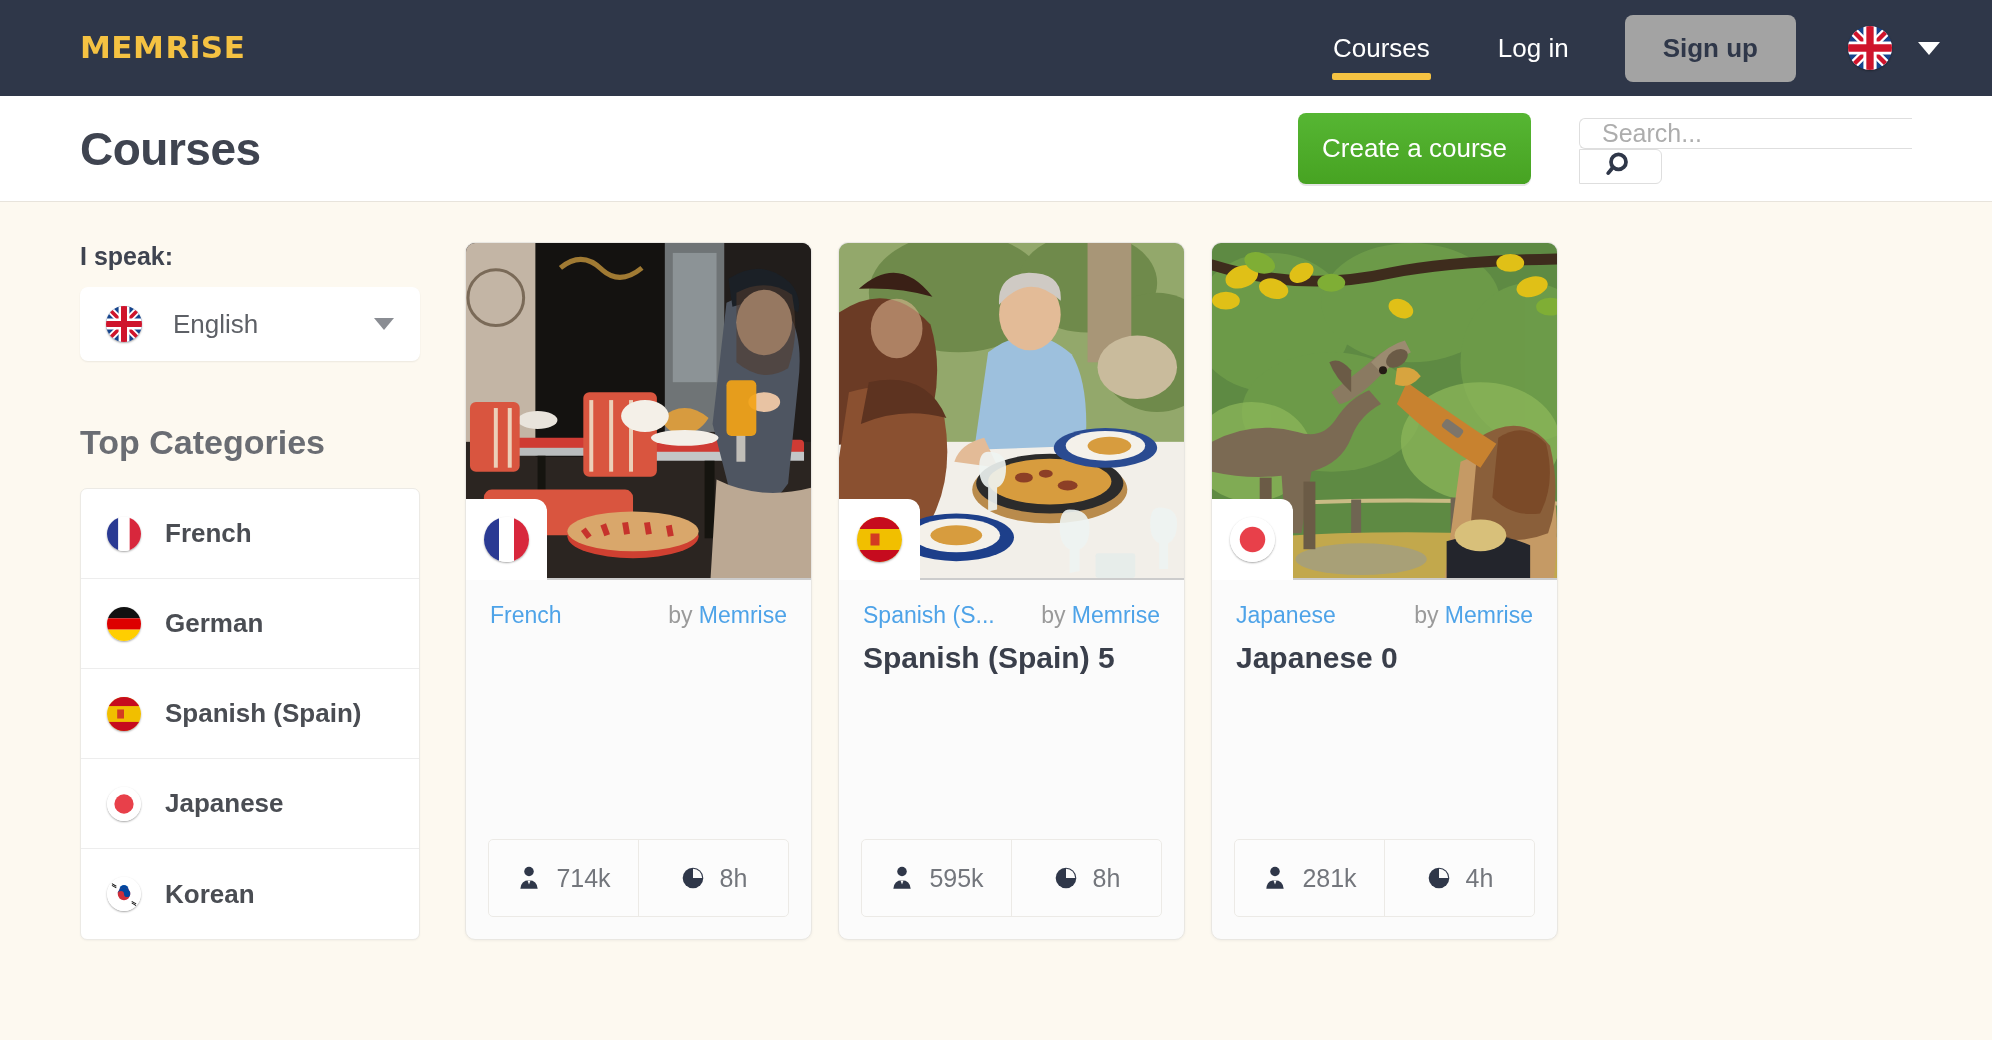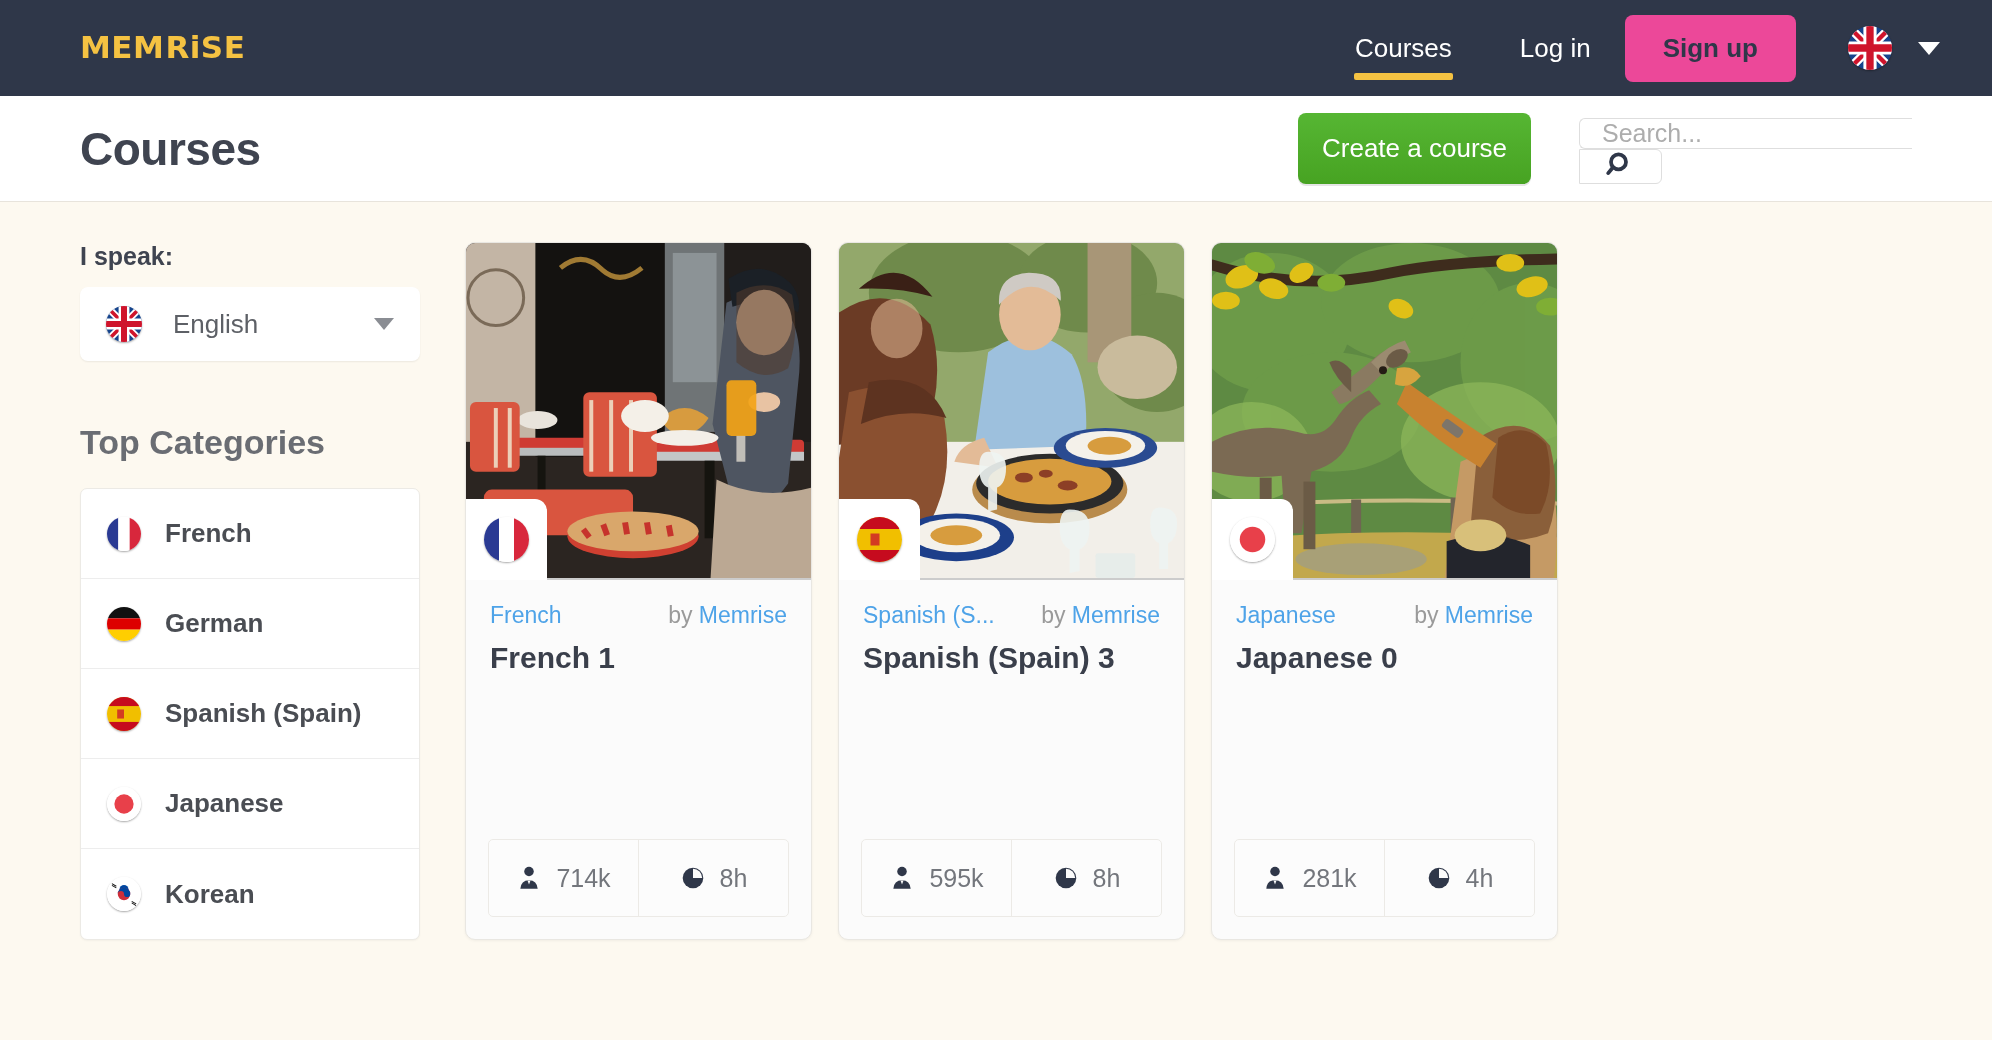--- a/index.html
+++ b/index.html
@@ -52,27 +52,28 @@
   .nav-link.active::after {
     content: "";
     position: absolute;
     left: 33px; right: 33px;
     bottom: -16px;
     height: 7px;
     border-radius: 2px;
     background: #f5c242;
   }
   .signup-btn {
-    background: #ec4899;
+    background: #a3a3a3;
     color: #2f3749;
     font-weight: bold;
     font-size: 26px;
     border: none;
     border-radius: 8px;
     padding: 18px 38px;
+    margin-left: 22px;
     cursor: pointer;
     font-family: "Liberation Sans", sans-serif;
   }
   .lang-picker {
     display: flex;
     align-items: center;
     margin-left: 52px;
     cursor: pointer;
     gap: 26px;
   }
@@ -503,21 +504,20 @@
         </div>
       </div>
       <div class="card-body">
         <div class="card-meta">
           <span class="meta-cat">French</span>
           <span class="meta-by">
             <span>by</span>
             <b>Memrise</b>
           </span>
         </div>
-        <div class="card-title">French 1</div>
       </div>
       <div class="card-foot">
         <div class="foot-cell">
           <span class="foot-icon">
             <svg width="26" height="26" viewBox="0 0 24 24" fill="#2f3749">
                 <circle cx="12" cy="6" r="4.4"></circle>
                 <path d="M4 22 q0.6-8 8-8 q7.4 0 8 8 z"></path>
                 <path d="M10.6 14.2 L12 18 l1.4-3.8 z" fill="#fbfbfb"></path>
               </svg>
           </span>
@@ -596,21 +596,21 @@
         </div>
       </div>
       <div class="card-body">
         <div class="card-meta">
           <span class="meta-cat">Spanish (S...</span>
           <span class="meta-by">
             <span>by</span>
             <b>Memrise</b>
           </span>
         </div>
-        <div class="card-title">Spanish (Spain) 3</div>
+        <div class="card-title">Spanish (Spain) 5</div>
       </div>
       <div class="card-foot">
         <div class="foot-cell">
           <span class="foot-icon">
             <svg width="26" height="26" viewBox="0 0 24 24" fill="#2f3749">
                 <circle cx="12" cy="6" r="4.4"></circle>
                 <path d="M4 22 q0.6-8 8-8 q7.4 0 8 8 z"></path>
                 <path d="M10.6 14.2 L12 18 l1.4-3.8 z" fill="#fbfbfb"></path>
               </svg>
           </span>

